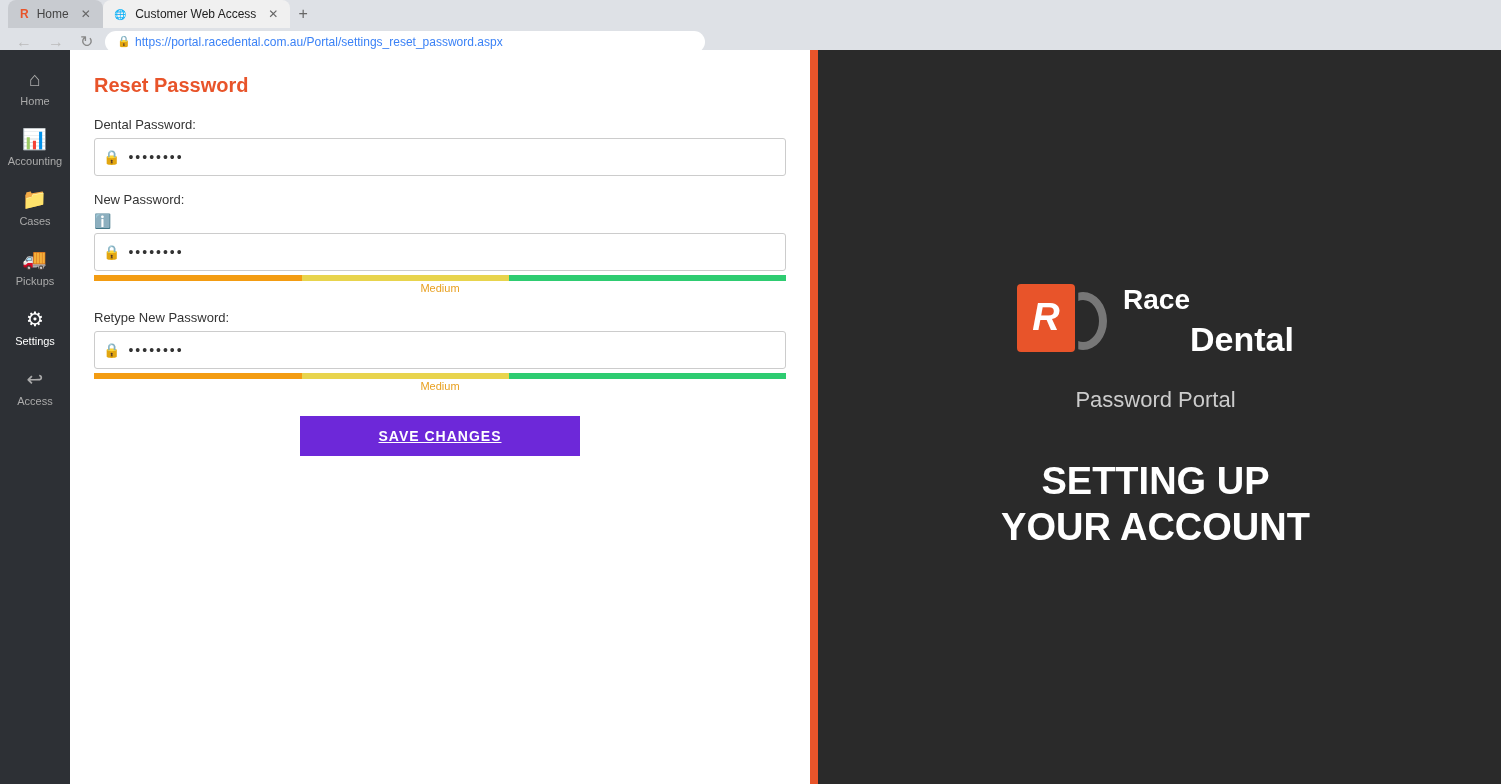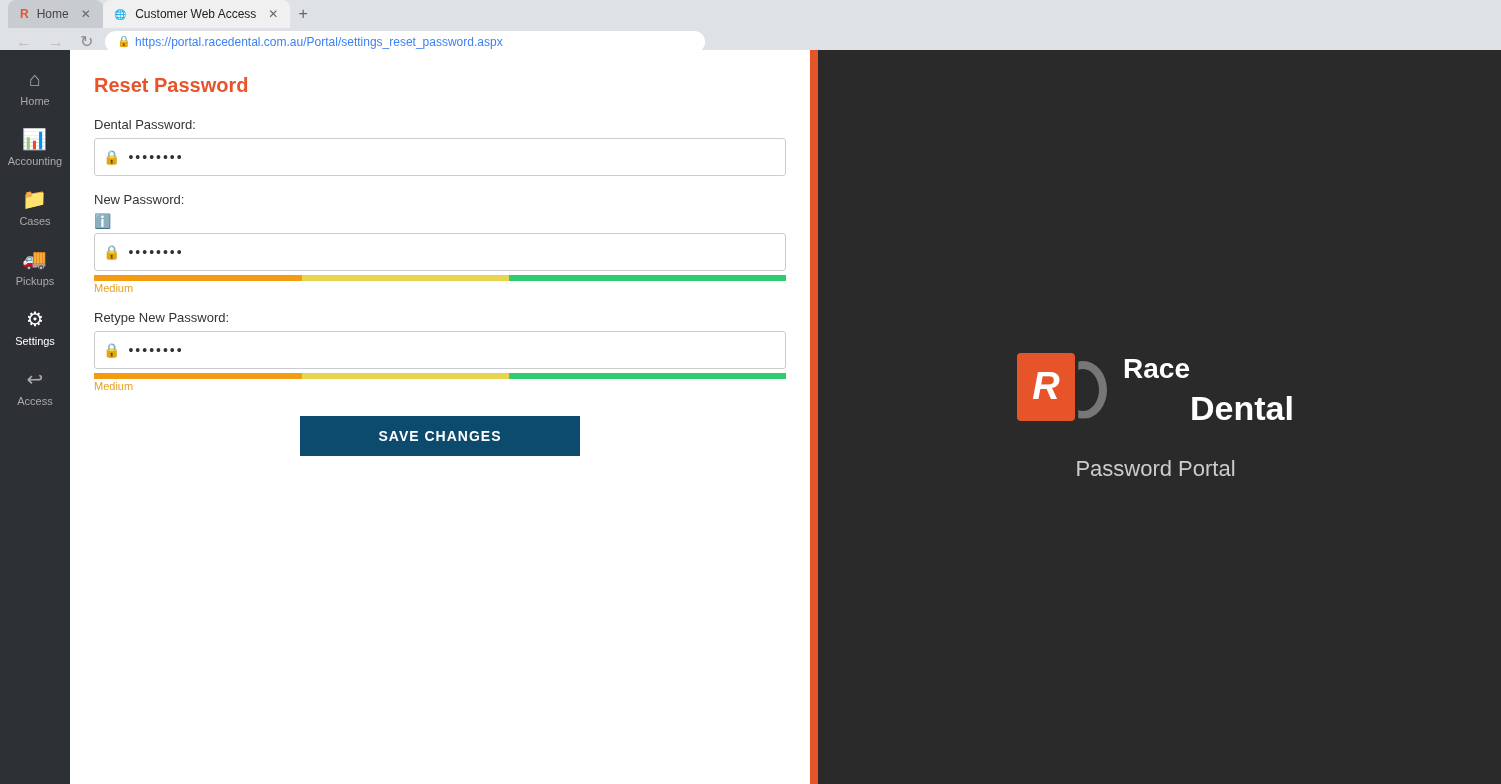--- a/index.html
+++ b/index.html
@@ -34,22 +34,22 @@
     .form-panel { width: 740px; background: white; padding: 24px; overflow-y: auto; flex-shrink: 0; }
     .form-title { color: #e8542a; font-size: 20px; font-weight: bold; margin-bottom: 20px; }
     .form-group { margin-bottom: 16px; }
     .form-label { font-size: 13px; color: #333; margin-bottom: 6px; display: block; }
     .input-wrapper { display: flex; align-items: center; border: 1px solid #ccc; border-radius: 3px; padding: 0 8px; height: 38px; }
     .input-lock-icon { color: #888; margin-right: 8px; font-size: 14px; }
     .password-input { border: none; outline: none; flex: 1; font-size: 14px; color: #333; background: transparent; letter-spacing: 2px; }
     .info-icon { color: #2980b9; font-size: 14px; margin-bottom: 4px; display: block; }
     .strength-bar { height: 6px; margin-top: 4px; border-radius: 0; }
     .strength-bar.medium { background: linear-gradient(to right, #f39c12 0%, #f39c12 30%, #e8d44d 30%, #e8d44d 60%, #2ecc71 60%, #2ecc71 100%); }
-    .strength-label { text-align: left; font-size: 11px; color: #e8a020; margin-top: 1px; }
-    .save-btn { display: block; width: 280px; margin: 24px auto 0 auto; background: #0c4a6e; color: white; border: none; padding: 12px; font-size: 14px; font-weight: bold; letter-spacing: 1px; cursor: pointer; text-align: center; }
+    .strength-label { text-align: center; font-size: 11px; color: #e8a020; margin-top: 1px; }
+    .save-btn { display: block; width: 280px; margin: 24px auto 0 auto; background: #6d28d9; color: white; border: none; padding: 12px; font-size: 14px; font-weight: bold; letter-spacing: 1px; cursor: pointer; text-align: center; text-decoration: underline; }
 
     
     .right-panel { flex: 1; background: #2a2a2a; display: flex; flex-direction: column; align-items: center; justify-content: center; position: relative; }
     .orange-stripe { position: absolute; left: 0; top: 0; width: 8px; height: 100%; background: #e8542a; }
     .brand-content { display: flex; flex-direction: column; align-items: center; gap: 16px; }
     .race-dental-logo { display: flex; align-items: center; gap: 12px; margin-bottom: 8px; }
     .logo-text { display: flex; flex-direction: row; }
     .logo-race { color: white; font-size: 28px; font-weight: bold; line-height: 1; }
     .logo-dental { color: white; font-size: 34px; font-weight: bold; line-height: 1; margin-top: 36px; }
     .customer-portal { color: #cccccc; font-size: 22px; margin-top: 4px; font-weight: 300; }
@@ -163,17 +163,21 @@
               <span style="color:white; font-size:38px; font-weight:900; font-style:italic; font-family:Arial;">R</span>
             </div>
             <div style="position:absolute; right:0; top:8px; width:48px; height:58px; border:8px solid #777; border-radius:50%; clip-path:inset(0 0 0 40%); z-index:1;"></div>
           </div>
           <div class="logo-text">
             <span class="logo-race">Race</span>
             <span class="logo-dental">Dental</span>
           </div>
         </div>
         <div class="customer-portal">Password Portal</div>
+        <div class="setting-up">
+          <span>SETTING UP</span><br>
+          <span>YOUR ACCOUNT</span>
+        </div>
       </div>
     </div>
 
   </div>
 </div>
 
 </body></html>

